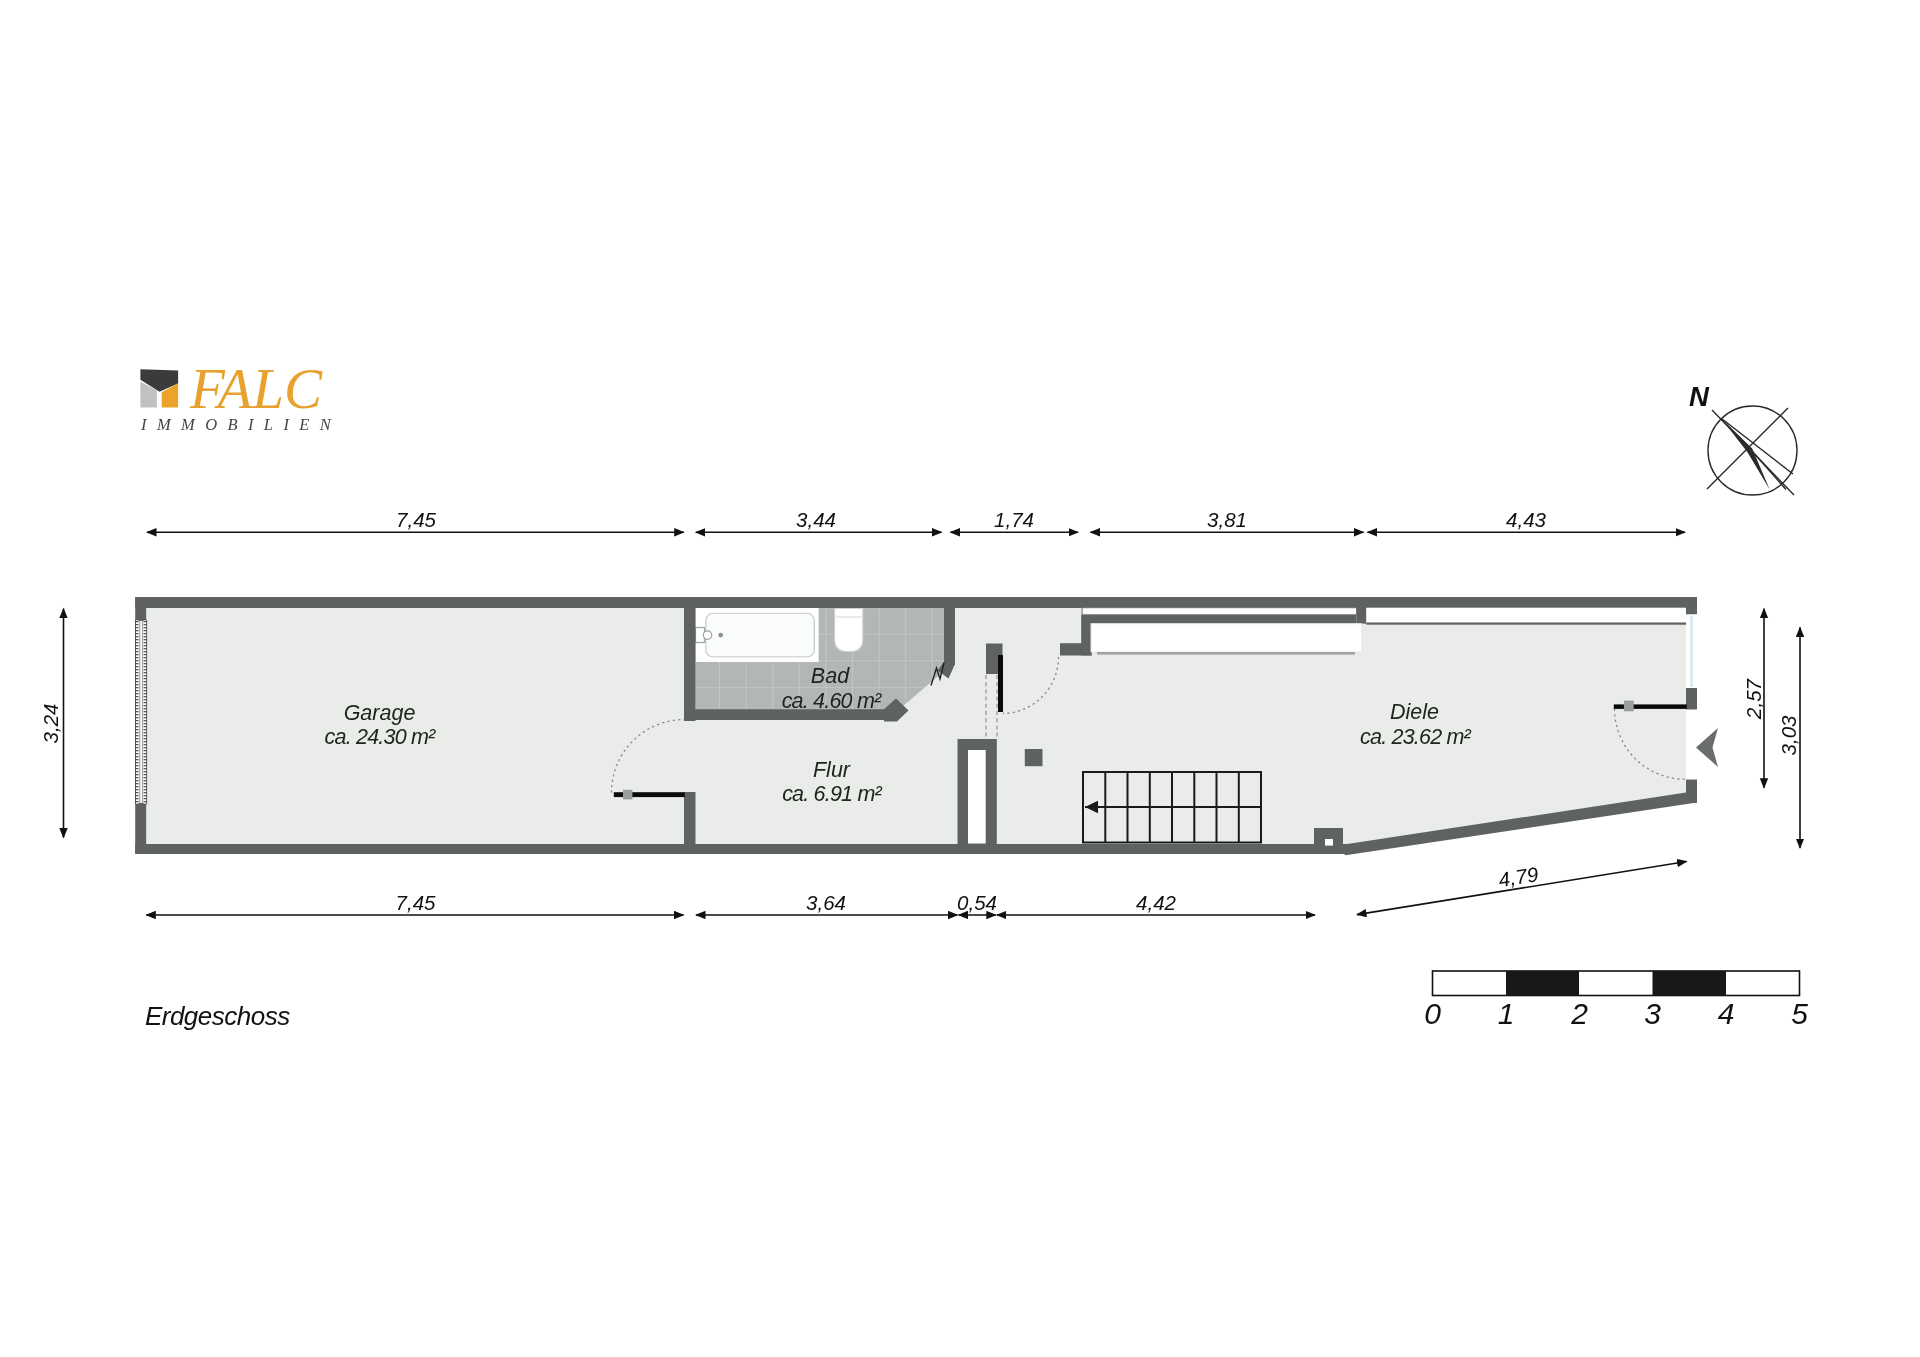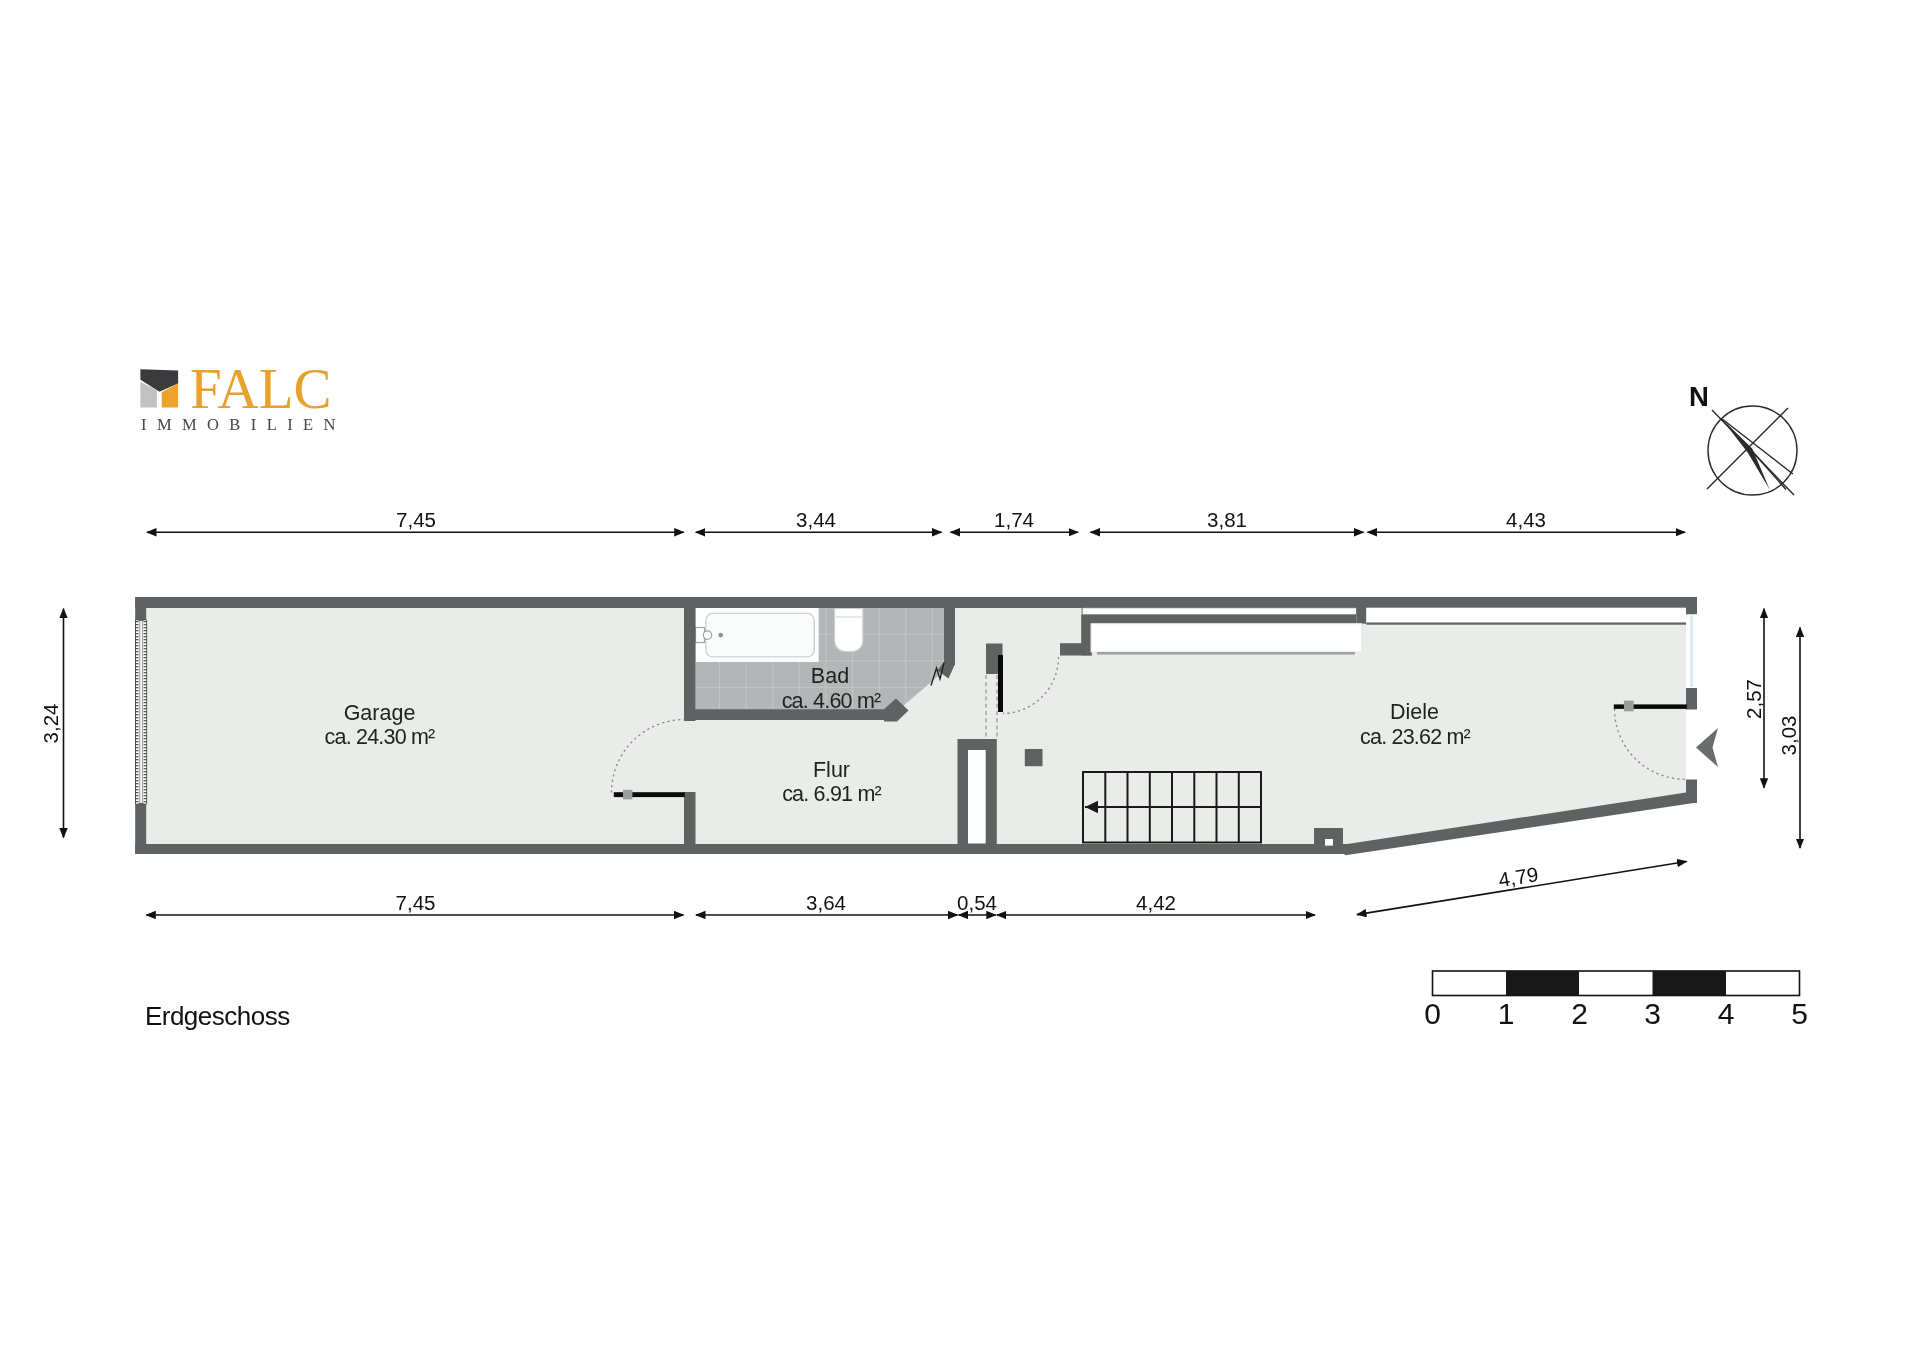--- a/index.html
+++ b/index.html
@@ -1,17 +1,17 @@
 <!DOCTYPE html>
 <html><head>
 <meta charset="utf-8">
 <style>
   html,body{margin:0;padding:0;background:#ffffff;}
   .page{position:relative;width:1920px;height:1345px;background:#ffffff;overflow:hidden;
-        font-family:"Liberation Sans", sans-serif;}
+        font-family:"Liberation Sans", sans-serif;font-style:italic;}
 </style>
 </head>
 <body>
 <div class="page">
 <svg width="1920" height="1357" viewBox="0 0 1920 1357" font-family="Liberation Sans, sans-serif">
 <defs>
   <pattern id="tiles" x="692.4" y="607.1" width="26.6" height="26.6" patternUnits="userSpaceOnUse">
     <rect width="26.6" height="26.6" fill="#b2b6b6"></rect>
     <path d="M0 0 H26.6 M0 0 V26.6" stroke="#c6caca" stroke-width="1.6" fill="none"></path>
   </pattern>

